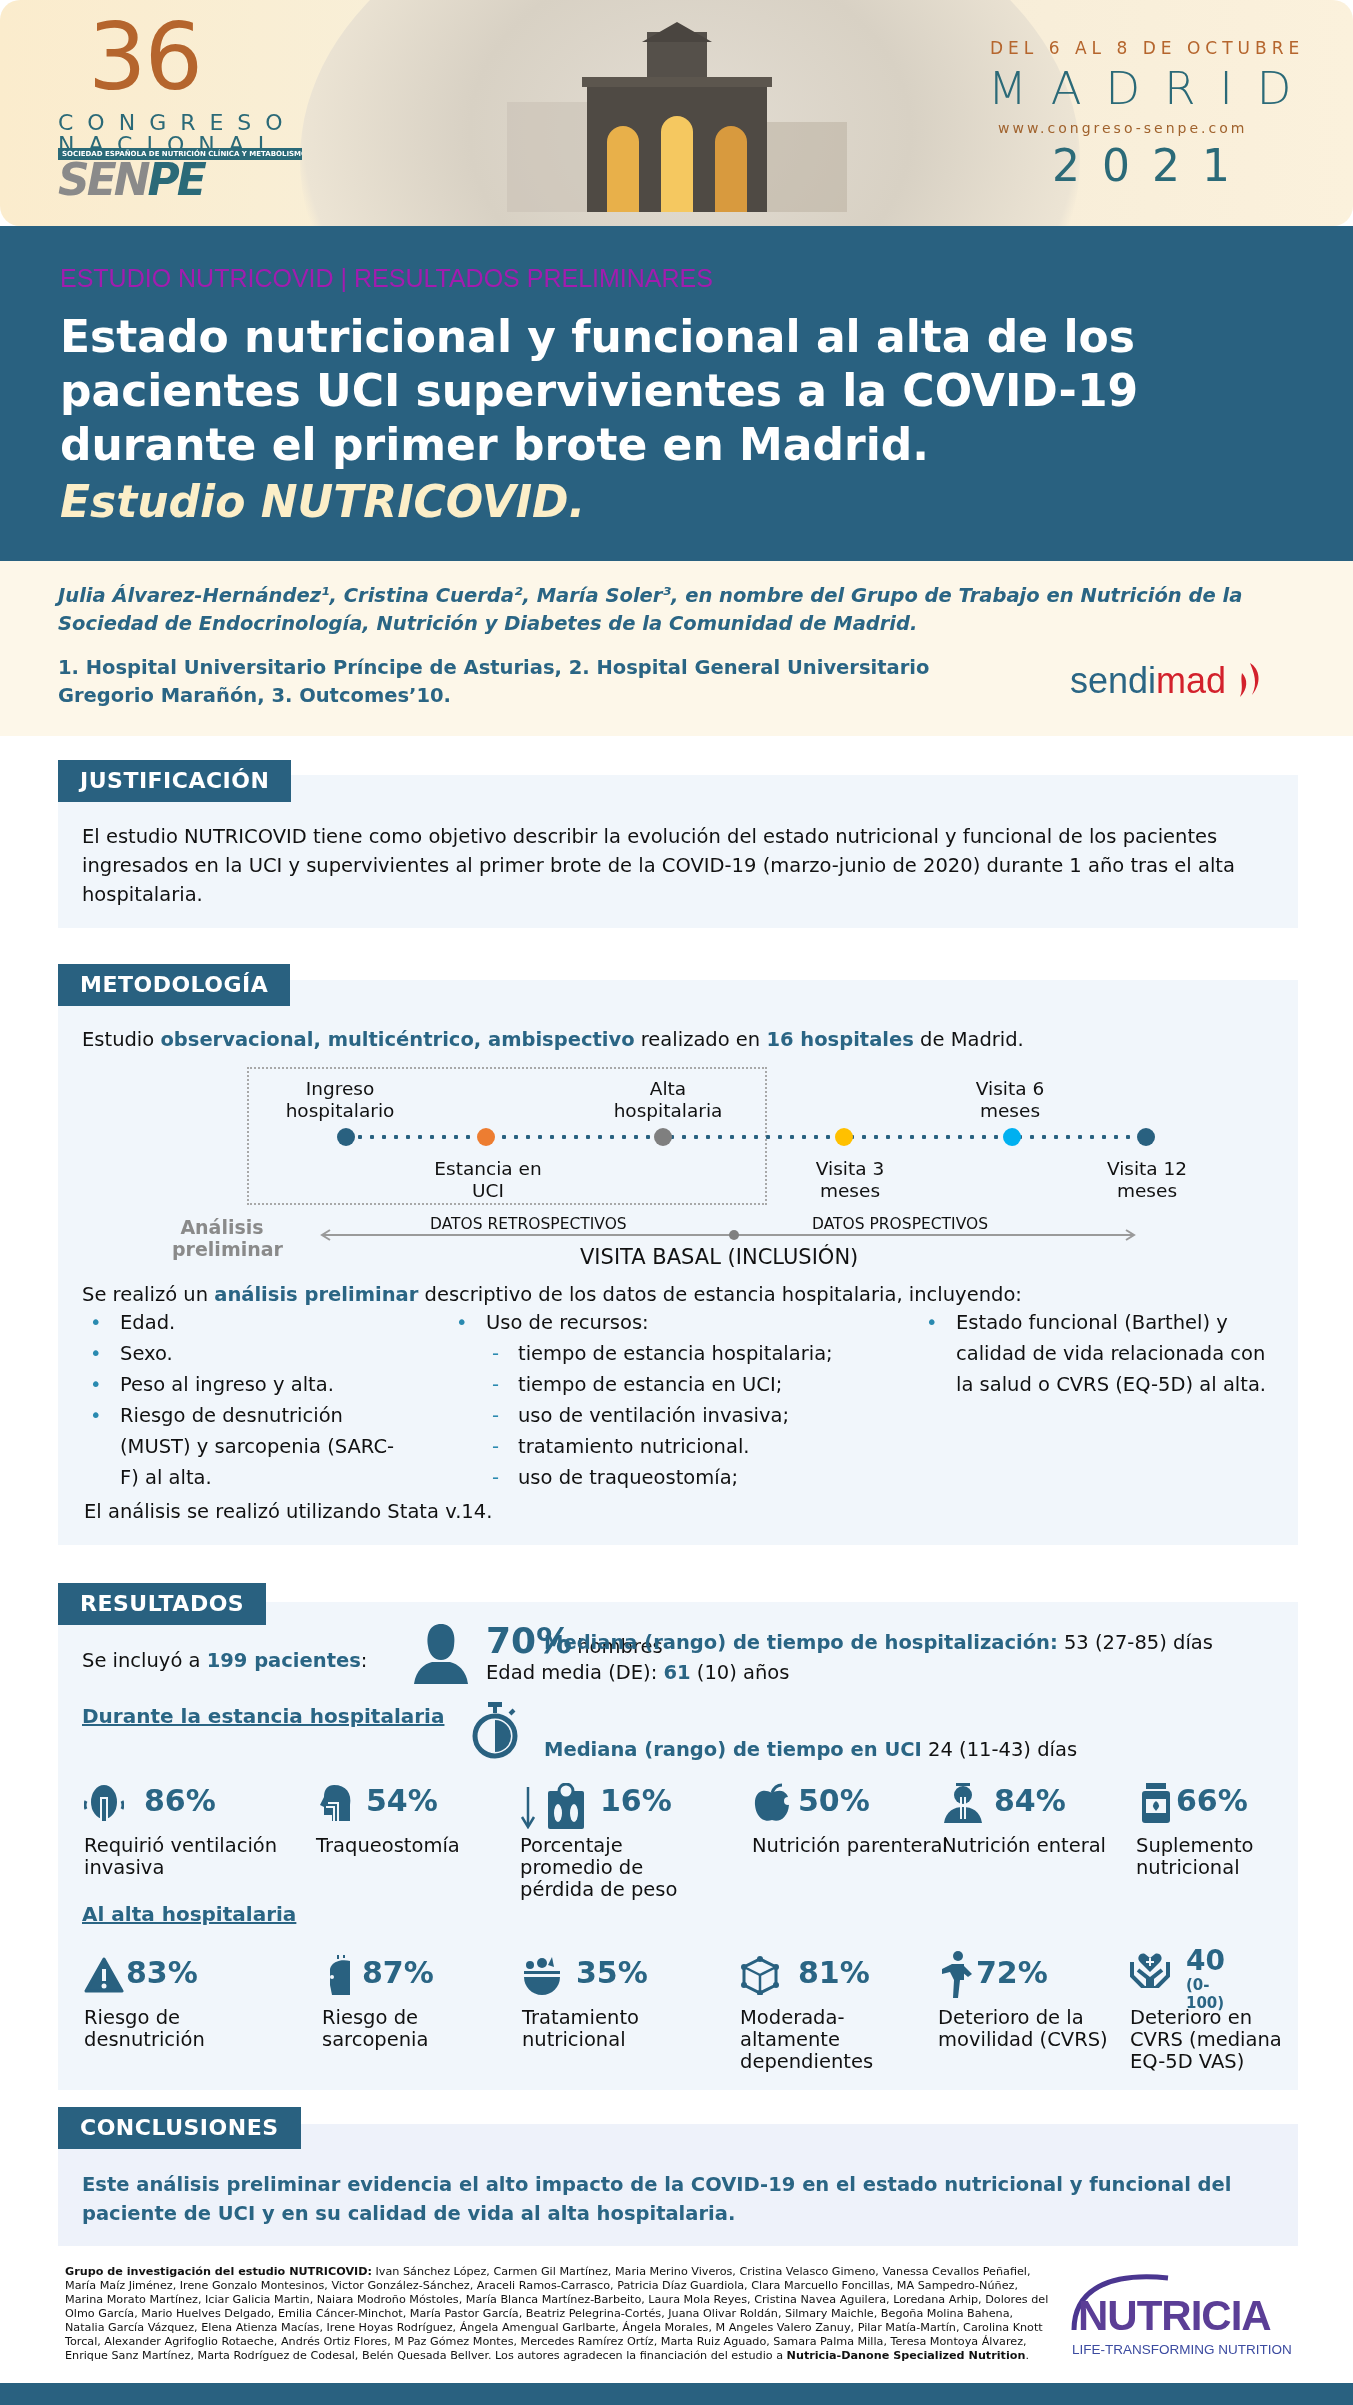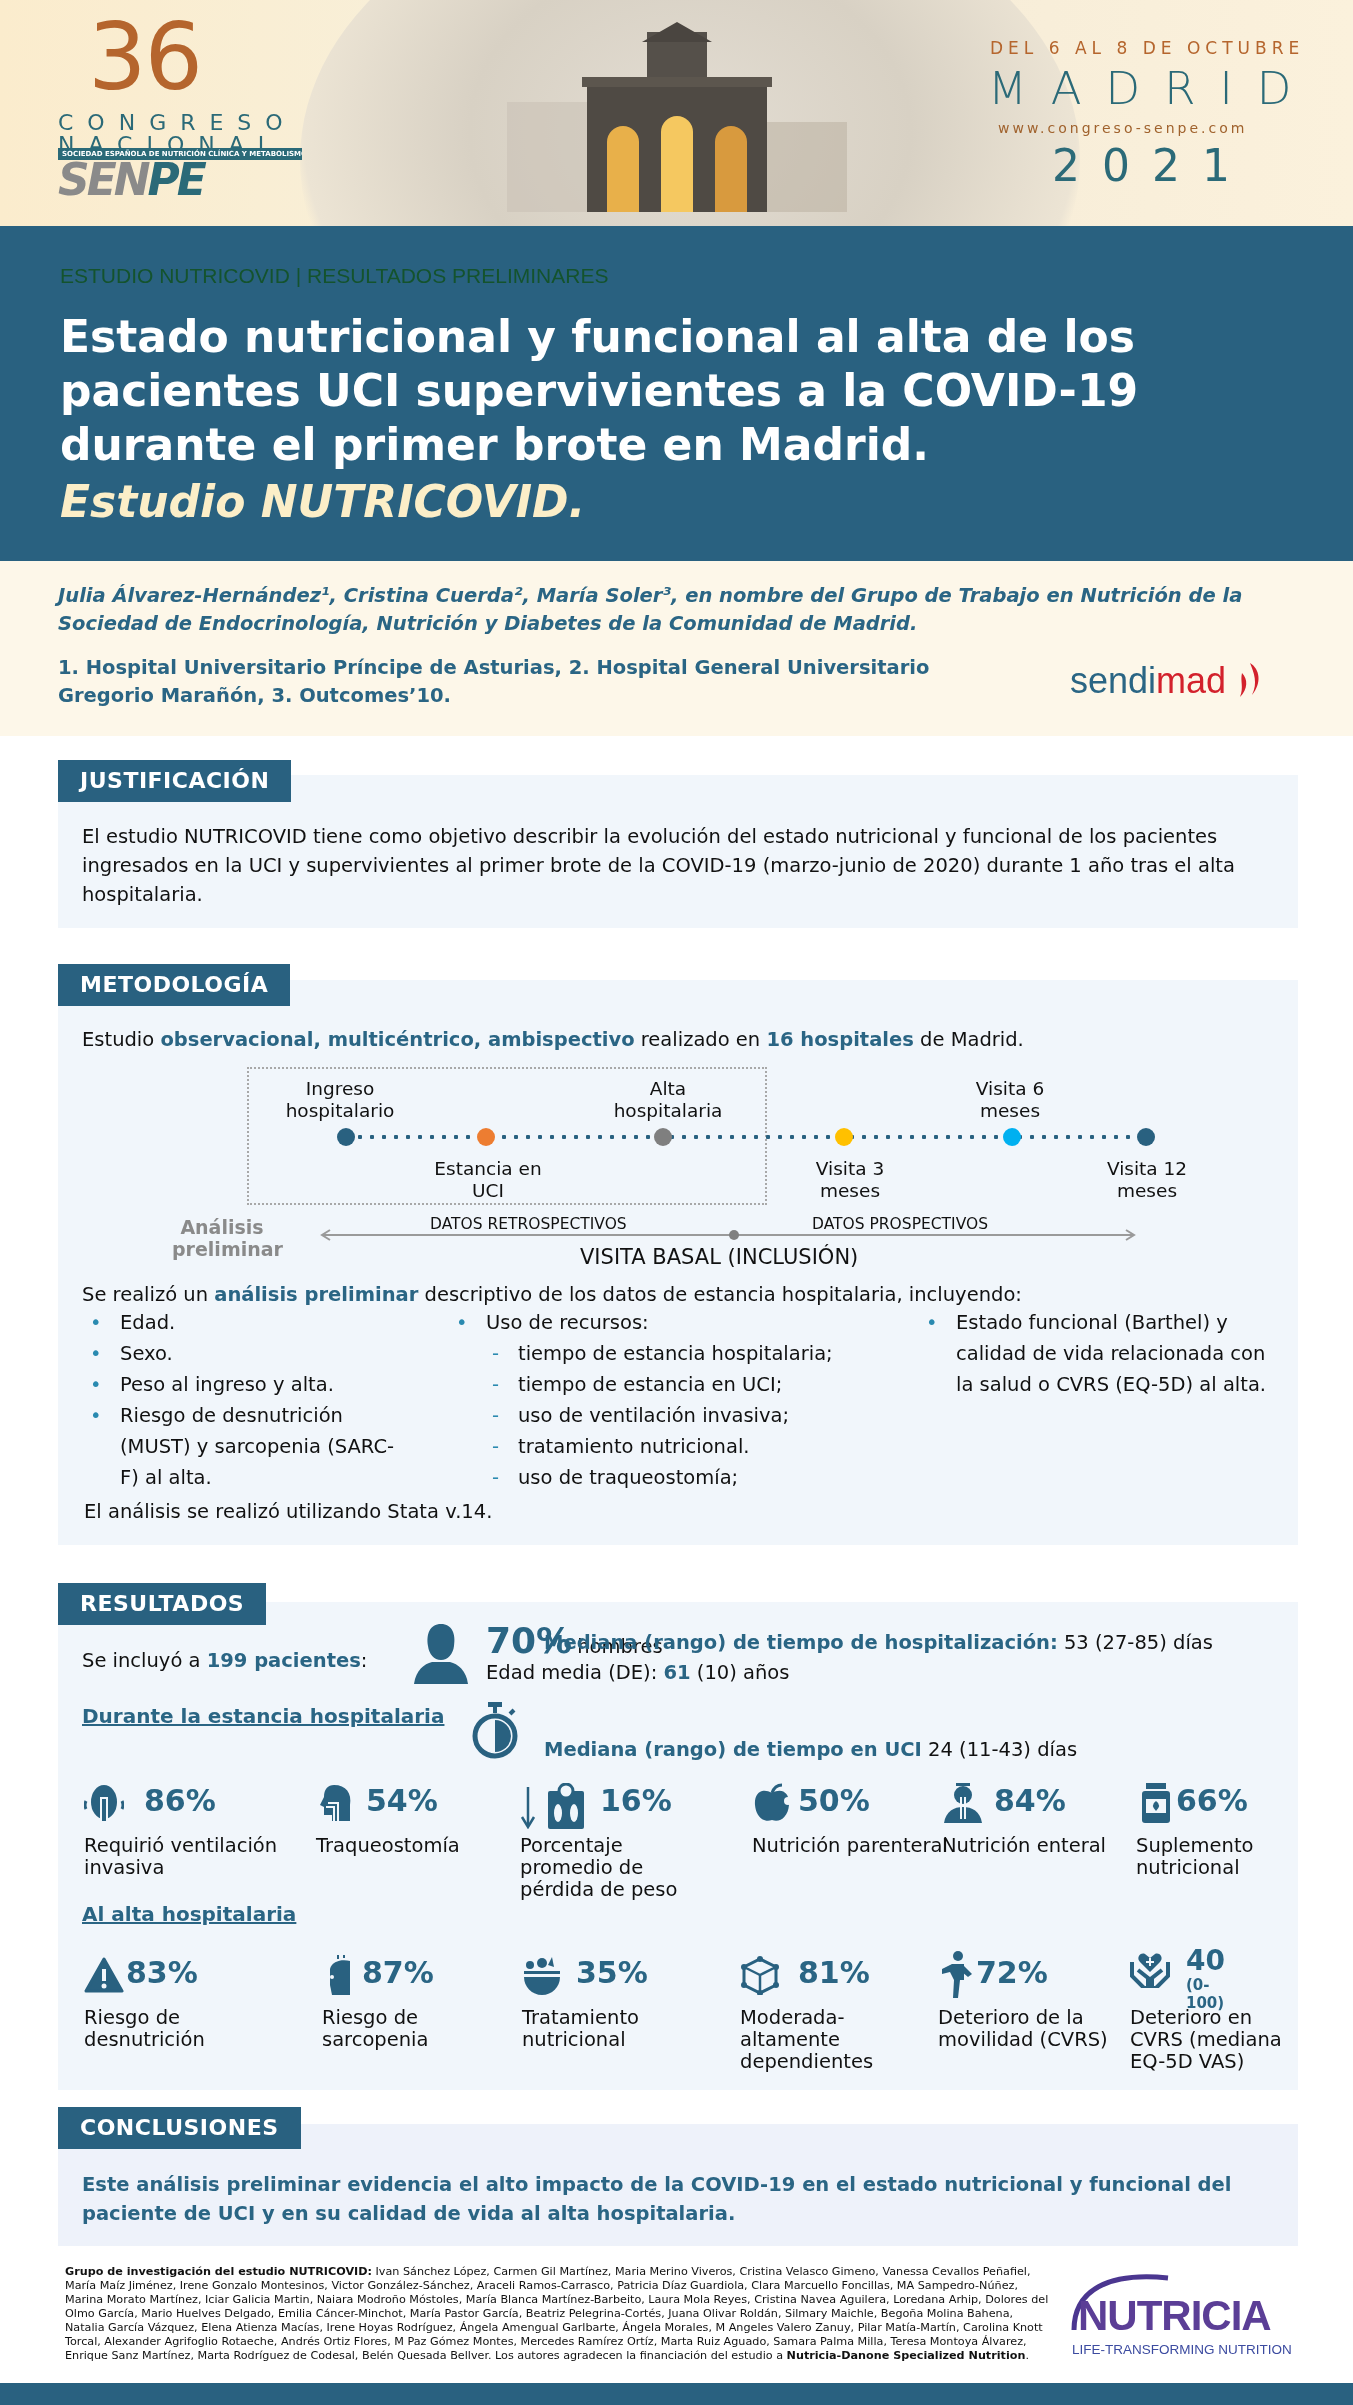--- a/index.html
+++ b/index.html
@@ -1,35 +1,35 @@
 <!DOCTYPE html>
 <html><head>
 <meta charset="utf-8">
 <style>
   * { box-sizing: border-box; margin: 0; padding: 0; }
   body { width: 1353px; height: 2405px; background: #ffffff; font-family: "DejaVu Sans", sans-serif; color: #111; position: relative; overflow: hidden; }
   .abs { position: absolute; }
 
   
-  #banner { left: 0; top: 0; width: 1353px; height: 226px; background: linear-gradient(90deg, #fbeccd 0%, #f8efd8 30%, #efe6d5 50%, #f7edd8 70%, #fbf1dc 100%); overflow: hidden; }
+  #banner { left: 0; top: 0; width: 1353px; height: 226px; background: linear-gradient(90deg, #fbeccd 0%, #f8efd8 30%, #efe6d5 50%, #f7edd8 70%, #fbf1dc 100%); overflow: hidden; border-radius: 20px; }
   #banner .arc { position: absolute; left: 300px; top: -120px; width: 780px; height: 560px; border-radius: 50%; background: radial-gradient(ellipse at 50% 45%, #e3ddd3 0%, #d8d1c4 40%, #ece4d4 70%, rgba(248,238,216,0) 72%); }
   #banner .gate { position: absolute; left: 507px; top: 22px; width: 340px; height: 190px; }
   .num36 { left: 88px; top: 12px; font-family: "DejaVu Sans", sans-serif; font-size: 92px; color: #b5652d; letter-spacing: -2px; line-height: 1; }
   .congreso { left: 58px; top: 112px; font-size: 22px; letter-spacing: 14px; color: #2b6a78; line-height: 22px; width: 260px; }
   .senpe-bar { left: 58px; top: 148px; width: 244px; height: 12px; background: #2b6a78; color: #fff; font-size: 7px; line-height: 12px; padding-left: 4px; white-space: nowrap; overflow: hidden; font-weight: bold; }
   .senpe { left: 58px; top: 158px; font-size: 44px; font-weight: bold; font-style: italic; line-height: 44px; letter-spacing: -3px; }
   .senpe .sen { color: #8a8a8a; } .senpe .pe { color: #2b6a78; }
   .dates { left: 990px; top: 38px; font-size: 17px; letter-spacing: 5px; color: #b5652d; }
   .madrid { left: 988px; top: 62px; font-size: 45px; letter-spacing: 24px; color: #2b6a78; font-family: "DejaVu Sans", sans-serif; font-weight: 300; text-align: right; }
   .web { left: 998px; top: 120px; font-size: 14px; letter-spacing: 3px; color: #a0622d; }
   .year { left: 1052px; top: 140px; font-size: 44px; letter-spacing: 22px; color: #2b6a78; }
 
   
   #titleband { left: 0; top: 226px; width: 1353px; height: 335px; background: #296180; }
-  .kicker { left: 60px; top: 264px; font-family: "Liberation Sans", sans-serif; font-size: 21px; color: #14532d; }
+  .kicker { left: 60px; top: 264px; font-family: "Liberation Sans", sans-serif; font-size: 25px; color: #a21caf; }
   .title { left: 60px; top: 310px; font-family: "DejaVu Sans", sans-serif; font-weight: bold; font-size: 44px; line-height: 54px; color: #ffffff; width: 1250px; }
   .title2 { left: 60px; top: 476px; font-family: "DejaVu Sans", sans-serif; font-weight: bold; font-style: italic; font-size: 44px; color: #fbeec8; }
 
   
   #authors { left: 0; top: 561px; width: 1353px; height: 175px; background: #fdf7e9; }
   .auth { left: 58px; top: 582px; width: 1250px; font-weight: bold; font-style: italic; font-size: 19.5px; line-height: 28px; color: #2a6584; }
   .affil { left: 58px; top: 654px; width: 940px; font-weight: bold; font-size: 19.5px; line-height: 28px; color: #2a6584; }
   .sendimad { left: 1070px; top: 660px; font-size: 36px; font-family: "Liberation Sans", sans-serif; }
   .sendimad .s1 { color: #2a6584; } .sendimad .s2 { color: #d3212c; }
 

